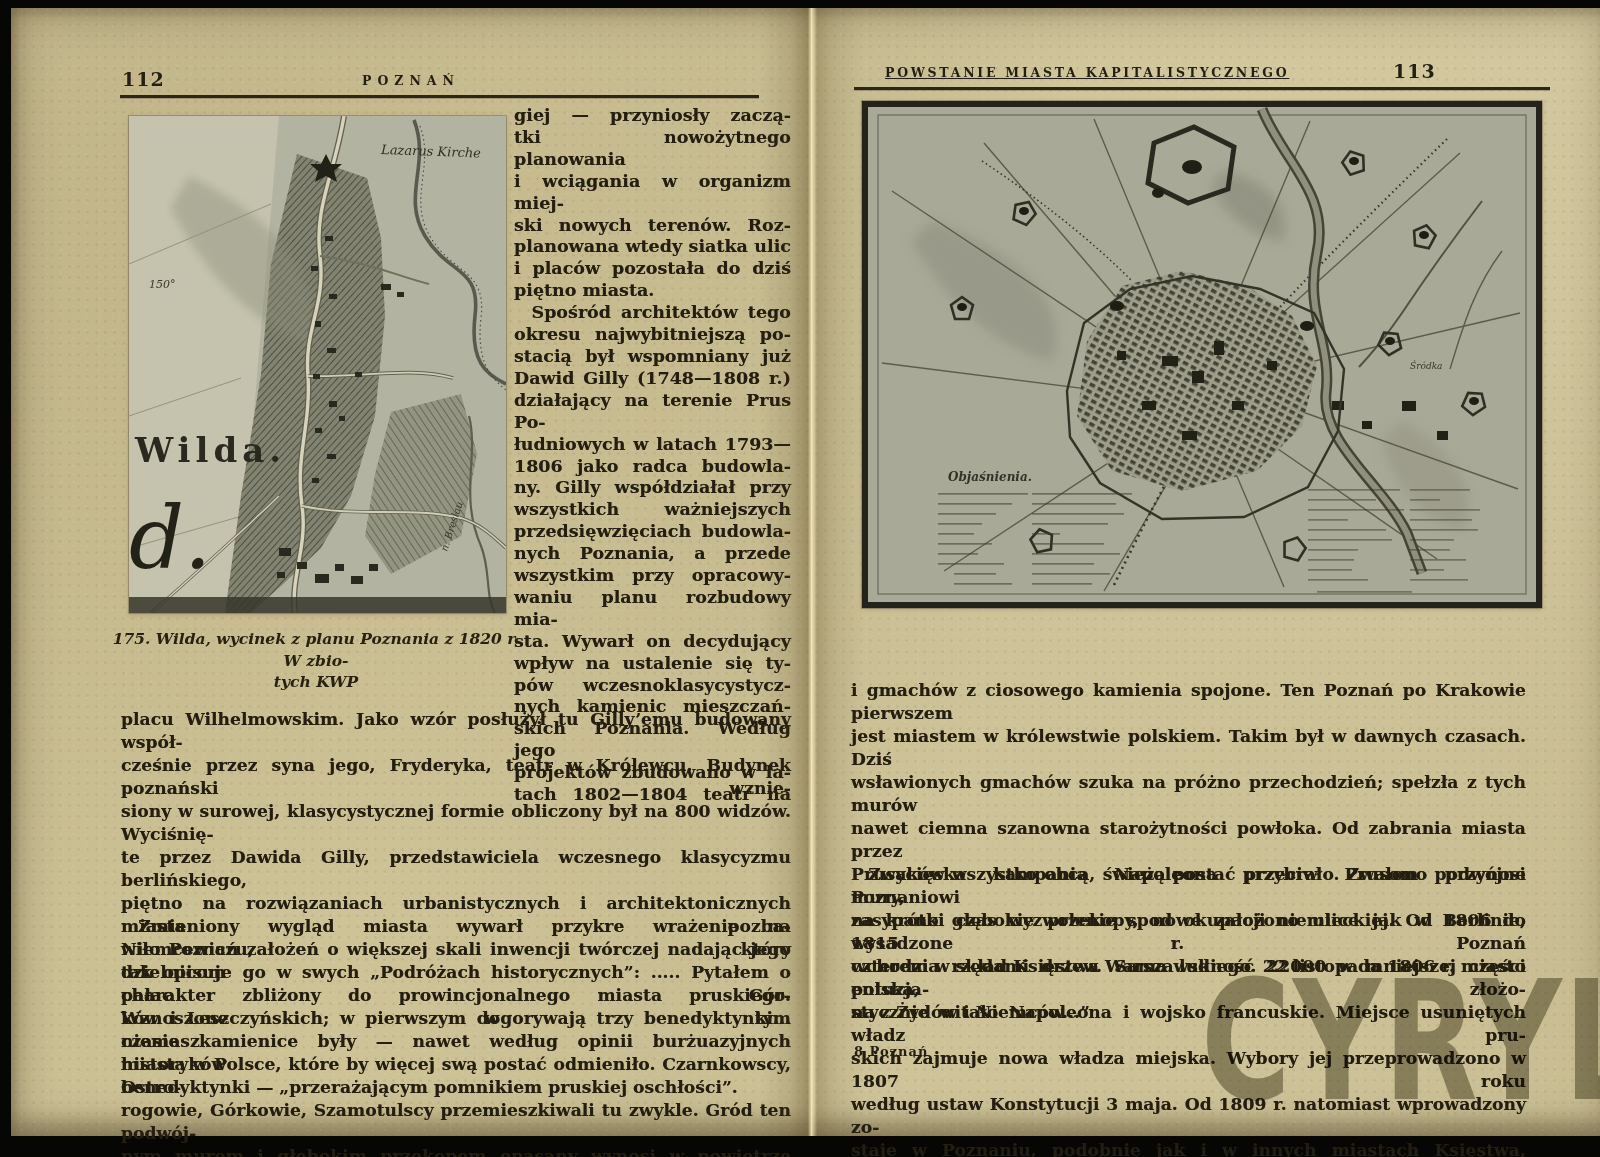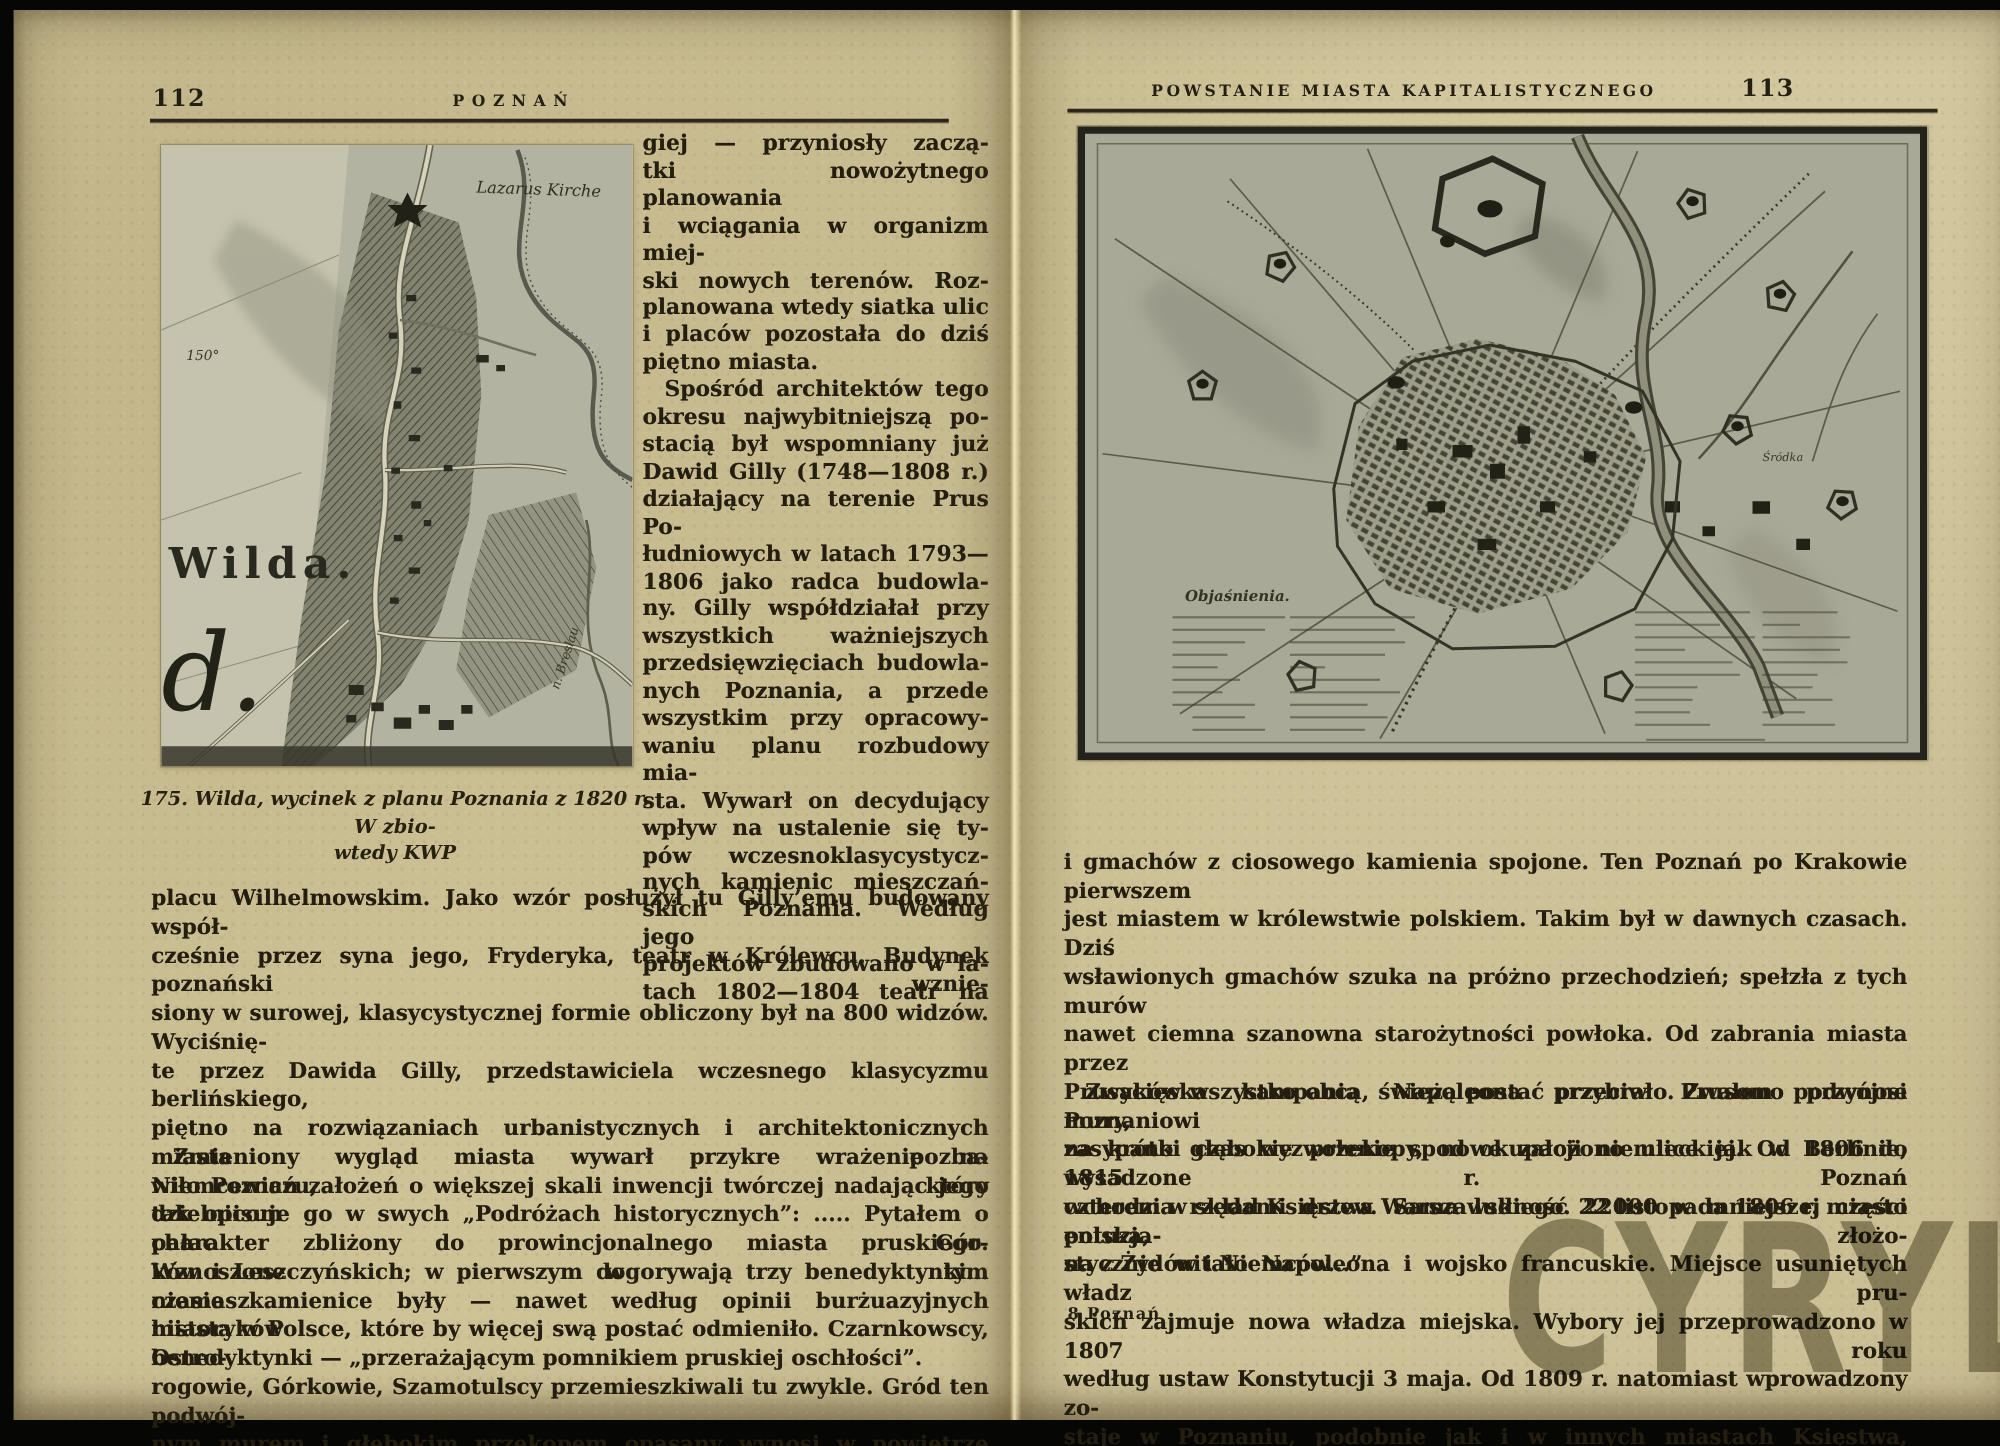--- a/index.html
+++ b/index.html
@@ -145,21 +145,21 @@
       <text x="20" y="172" font-size="11" font-style="italic" fill="#2d2e25">150°</text>
       <text x="318" y="436" font-size="10" font-style="italic" fill="#2d2e25" transform="rotate(-72 318 436)">n. Breslau</text>
 
       <rect x="0" y="481" width="377" height="16" fill="#2b2b23" opacity="0.85"></rect>
       <rect width="377" height="497" fill="#b3a277" opacity="0.09"></rect>
     </svg>
   </div>
 
   <div class="abs caption" style="left:100px;top:620px;width:410px;">
     <div>175. Wilda, wycinek z planu Poznania z 1820 r. W zbio-</div>
-    <div>wtedy KWP</div>
+    <div>tych KWP</div>
   </div>
 
   <div class="abs tcol" style="left:503px;top:97px;width:277px;">
       <div class="tline">giej — przyniosły zaczą-</div>
       <div class="tline">tki nowożytnego planowania</div>
       <div class="tline">i wciągania w organizm miej-</div>
       <div class="tline">ski nowych terenów. Roz-</div>
       <div class="tline">planowana wtedy siatka ulic</div>
       <div class="tline">i placów pozostała do dziś</div>
       <div class="tline pend">piętno miasta.</div>
@@ -198,21 +198,21 @@
     </div>
   <div class="abs twide" style="left:110px;top:907px;width:670px;">
       <div class="tline"> Zmieniony wygląd miasta wywarł przykre wrażenie na Niemcewiczu, który</div>
       <div class="tline">tak opisuje go w swych „Podróżach historycznych”: ..... Pytałem o pałac Gór-</div>
       <div class="tline">ków i Leszczyńskich; w pierwszym dogorywają trzy benedyktynki... niemasz</div>
       <div class="tline">miasta w Polsce, które by więcej swą postać odmieniło. Czarnkowscy, Ostro-</div>
       <div class="tline">rogowie, Górkowie, Szamotulscy przemieszkiwali tu zwykle. Gród ten podwój-</div>
       <div class="tline">nym murem i głębokim przekopem opasany wynosi w powietrze szczyty zamków</div>
     </div>
 
-  <div class="abs running-title" style="left:910px;top:57px;width:330px;letter-spacing:0.22em;">POWSTANIE MIASTA KAPITALISTYCZNEGO</div>
+  <div class="abs running-title" style="left:874px;top:57px;width:330px;letter-spacing:0.22em;text-decoration:underline;">POWSTANIE MIASTA KAPITALISTYCZNEGO</div>
   <div class="abs pagenum" style="left:1382px;top:52px;">113</div>
   <div class="abs rule" style="left:843px;top:79px;width:696px;"></div>
 
   <div class="abs figure" style="left:851px;top:93px;width:680px;height:507px;">
     <svg width="680" height="507" viewBox="0 0 680 507">
       <defs>
         <pattern id="blocks" width="9" height="7" patternUnits="userSpaceOnUse" patternTransform="rotate(28)">
           <rect width="9" height="7" fill="#9a9c8b"></rect>
           <rect width="5.6" height="3.6" x="1" y="1" fill="#33352a"></rect>
         </pattern>

